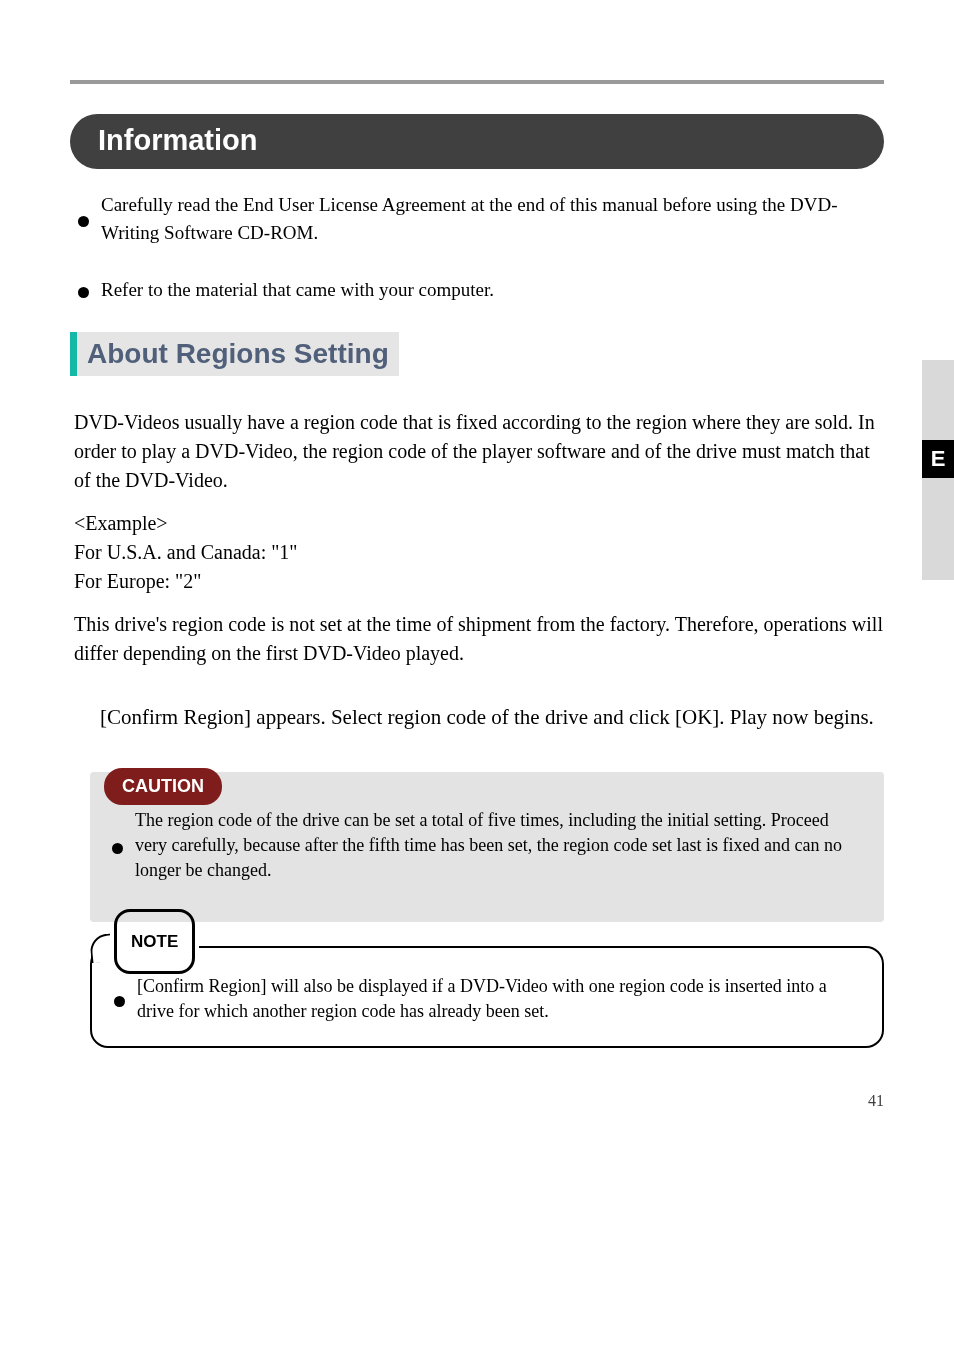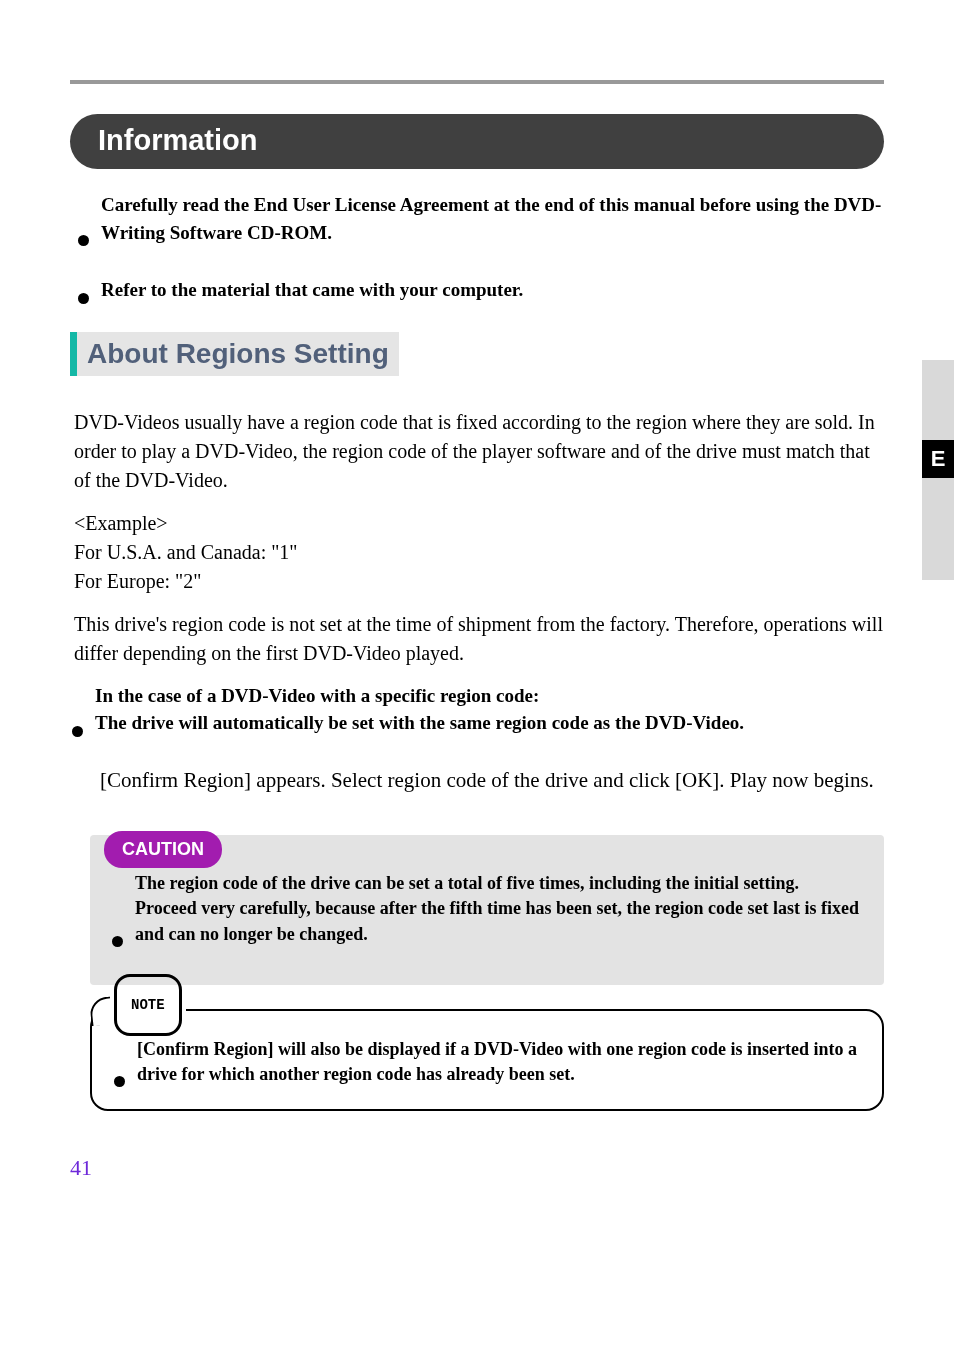--- a/index.html
+++ b/index.html
@@ -26,23 +26,22 @@
     }
     .title-pill h1 {
       color: #fff;
       font-family: Arial, Helvetica, sans-serif;
       font-weight: bold;
       font-size: 29px;
     }
     .bullets { margin-left: 8px; }
     .bullet-item {
       display: flex;
-      align-items: flex-end;
+      align-items: center;
       margin-bottom: 6px;
-      font-weight: bold;
     }
     .bullet-dot {
       width: 11px; height: 11px; background: #000;
       border-radius: 50%;
       flex: 0 0 11px;
       margin-top: 6px;
       margin-right: 12px;
     }
     .bullet-text {
       font-size: 19px;
@@ -83,21 +82,21 @@
     .caution-box {
       background: #e3e3e3;
       border-radius: 4px;
       padding: 36px 22px 22px 22px;
       margin: 40px 0 18px 20px;
       position: relative;
     }
     .caution-label {
       position: absolute;
       top: -4px; left: 14px;
-      background: #a21caf;
+      background: #7f1d1d;
       color: #fff;
       font-family: Arial, Helvetica, sans-serif;
       font-weight: bold;
       font-size: 18px;
       padding: 8px 18px;
       border-radius: 18px;
     }
     .caution-box .bullet-item { }
     .caution-box .bullet-text { font-size: 18px; line-height: 1.4; }
     .caution-box .bullet-dot  { margin-top:5px; }
@@ -113,23 +112,23 @@
     .note-label-wrap {
       position: absolute;
       top: -16px; left: 18px;
       background: #fff;
       padding: 0 4px;
     }
     .note-label {
       border: 3px solid #000;
       border-radius: 16px;
       padding: 20px 14px;
-      font-family: Liberation Mono, monospace;
-      font-weight: bold;
-      font-size: 14px;
+      font-family: Liberation Sans, sans-serif;
+      font-weight: bold;
+      font-size: 17px;
     }
     .note-curl {
       position: absolute;
       top: -14px; left: -2px;
       width: 28px; height: 28px;
       border: 2px solid #000;
       border-right: none; border-bottom: none;
       border-radius: 18px 0 0 0;
       transform: rotate(-6deg);
       background: #fff;
@@ -156,24 +155,24 @@
       color: #fff;
       font-family: Arial, Helvetica, sans-serif;
       font-weight: bold;
       font-size: 22px;
       display: flex;
       align-items: center;
       justify-content: center;
     }
 
     .page-num {
-      text-align: left;
-      font-size: 22px;
+      text-align: right;
+      font-size: 16px;
       margin-top: 44px;
-      color: #6d28d9;
+      color: #404040;
       font-family: "Times New Roman", serif;
     }
   </style>
 </head>
 <body>
 
 <div class="side-tab-bg"></div>
 <div class="side-tab-e">E</div>
 
 <div class="page">
@@ -197,27 +196,20 @@
 
   <div class="section-heading">About Regions Setting</div>
 
   <p class="body-para">DVD-Videos usually have a region code that is fixed according to the region where they are sold. In order to play a DVD-Video, the region code of the player software and of the drive must match that of the DVD-Video.</p>
   <p class="body-para" style="white-space:pre-line;">&lt;Example&gt;
 For U.S.A. and Canada:  "1"
 For Europe:  "2"</p>
   <p class="body-para">This drive's region code is not set at the time of shipment from the factory. Therefore, operations will differ depending on the first DVD-Video played.</p>
 
   <div class="sub-bullets">
-    <div class="bullet-item">
-      <div class="bullet-dot"></div>
-      <div class="bullet-text">
-        <span>In the case of a DVD-Video with a specific region code:</span><br>
-        <span>The drive will automatically be set with the same region code as the DVD-Video.</span>
-      </div>
-    </div>
     <div class="spacer-med"></div>
     <p class="indented-para">[Confirm Region] appears. Select region code of the drive and click [OK]. Play now begins.</p>
   </div>
 
   <div class="caution-box">
     <div class="caution-label">CAUTION</div>
     <div class="bullet-item">
       <div class="bullet-dot"></div>
       <div class="bullet-text">The region code of the drive can be set a total of five times, including the initial setting. Proceed very carefully, because after the fifth time has been set, the region code set last is fixed and can no longer be changed.</div>
     </div>

